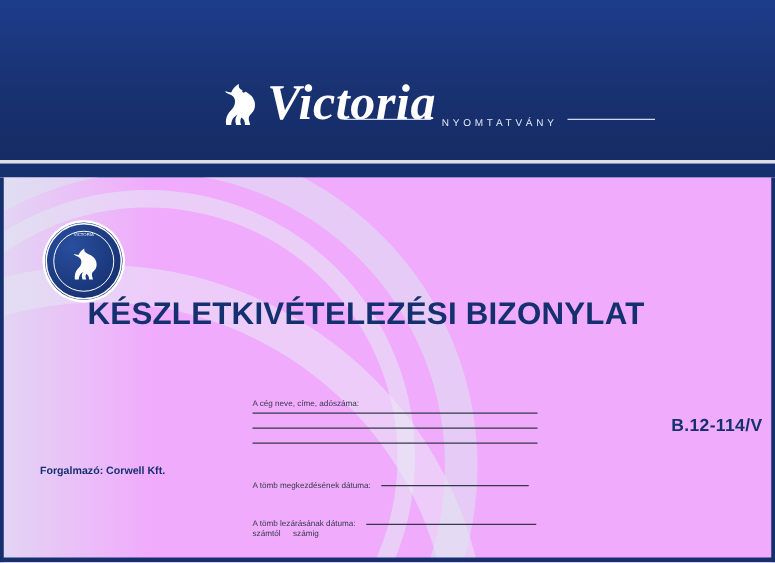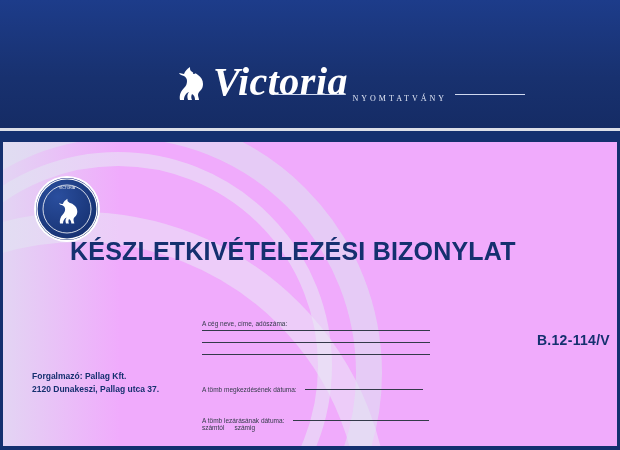--- a/index.html
+++ b/index.html
@@ -65,21 +65,20 @@
     font-style: italic;
     font-weight: 700;
     letter-spacing: .5px;
     line-height: 1;
     color: #ffffff;
   }
   .brand-sub {
     margin-top: 6px;
     position: relative;
     display: inline-block;
-    font-family: Liberation Serif, serif;
   }
   .brand-sub .rule {
     position: absolute;
     top: 7px;
     width: 70px;
     height: 1px;
     background: #cfd8ef;
   }
   .brand-sub .rule.left { left: -78px; }
   .brand-sub .rule.right { right: -78px; }
@@ -338,22 +337,21 @@
         <circle cx="31" cy="31" r="30" fill="none" stroke="#ffffff" stroke-width="1.2"></circle>
         <circle cx="31" cy="31" r="24" fill="none" stroke="#ffffff" stroke-width="0.8"></circle>
         <path fill="#ffffff" d="M24 46c-.8-4 .6-7.4 2.8-9.6 1.5-1.5 2.3-3 2.3-5.1 0-1.6-.8-3-2.3-3.8-1.5-.8-3-.8-3.8-2.3 1.5 0 2.3.8 3.8.8.8-2.3 2.3-3.8 4.6-5.3 0 1.5 0 2.3.8 3 1.5 1.5 3.8 1.5 5.3 3 2.3 1.5 3.8 3.8 3.8 6.8 0 2.3-.8 3.8-2.3 5.3-.8.8-1.5 1.5-1.5 3 0 1.5.8 2.3.8 3.8h-3c0-2.3-.8-3.8-2.3-4.6-.8 1.5-.8 3 0 4.6h-3c-.8-2.3-.8-4.6.8-6-2.3.8-3.8 3-3.8 6h-3z"></path>
         <text x="31" y="11" font-size="3.4" fill="#ffffff" text-anchor="middle" font-family="Liberation Sans, sans-serif">VICTORIA</text>
       </svg>
     </div>
 
     <div class="doc-title">KÉSZLETKIVÉTELEZÉSI BIZONYLAT</div>
 
     <div class="footer-left">
-      <div>Forgalmazó: Pallag Kft.</div>
-      <div>2120 Dunakeszi, Pallag utca 37.</div>
+      <div>Forgalmazó: Corwell Kft.</div>
     </div>
     <div class="footer-web">
     </div>
 
     <div class="form-block">
       <div class="form-label">A cég neve, címe, adószáma:</div>
       <div class="form-line short"></div>
       <div class="form-line short"></div>
       <div class="form-line short"></div>
     </div>

